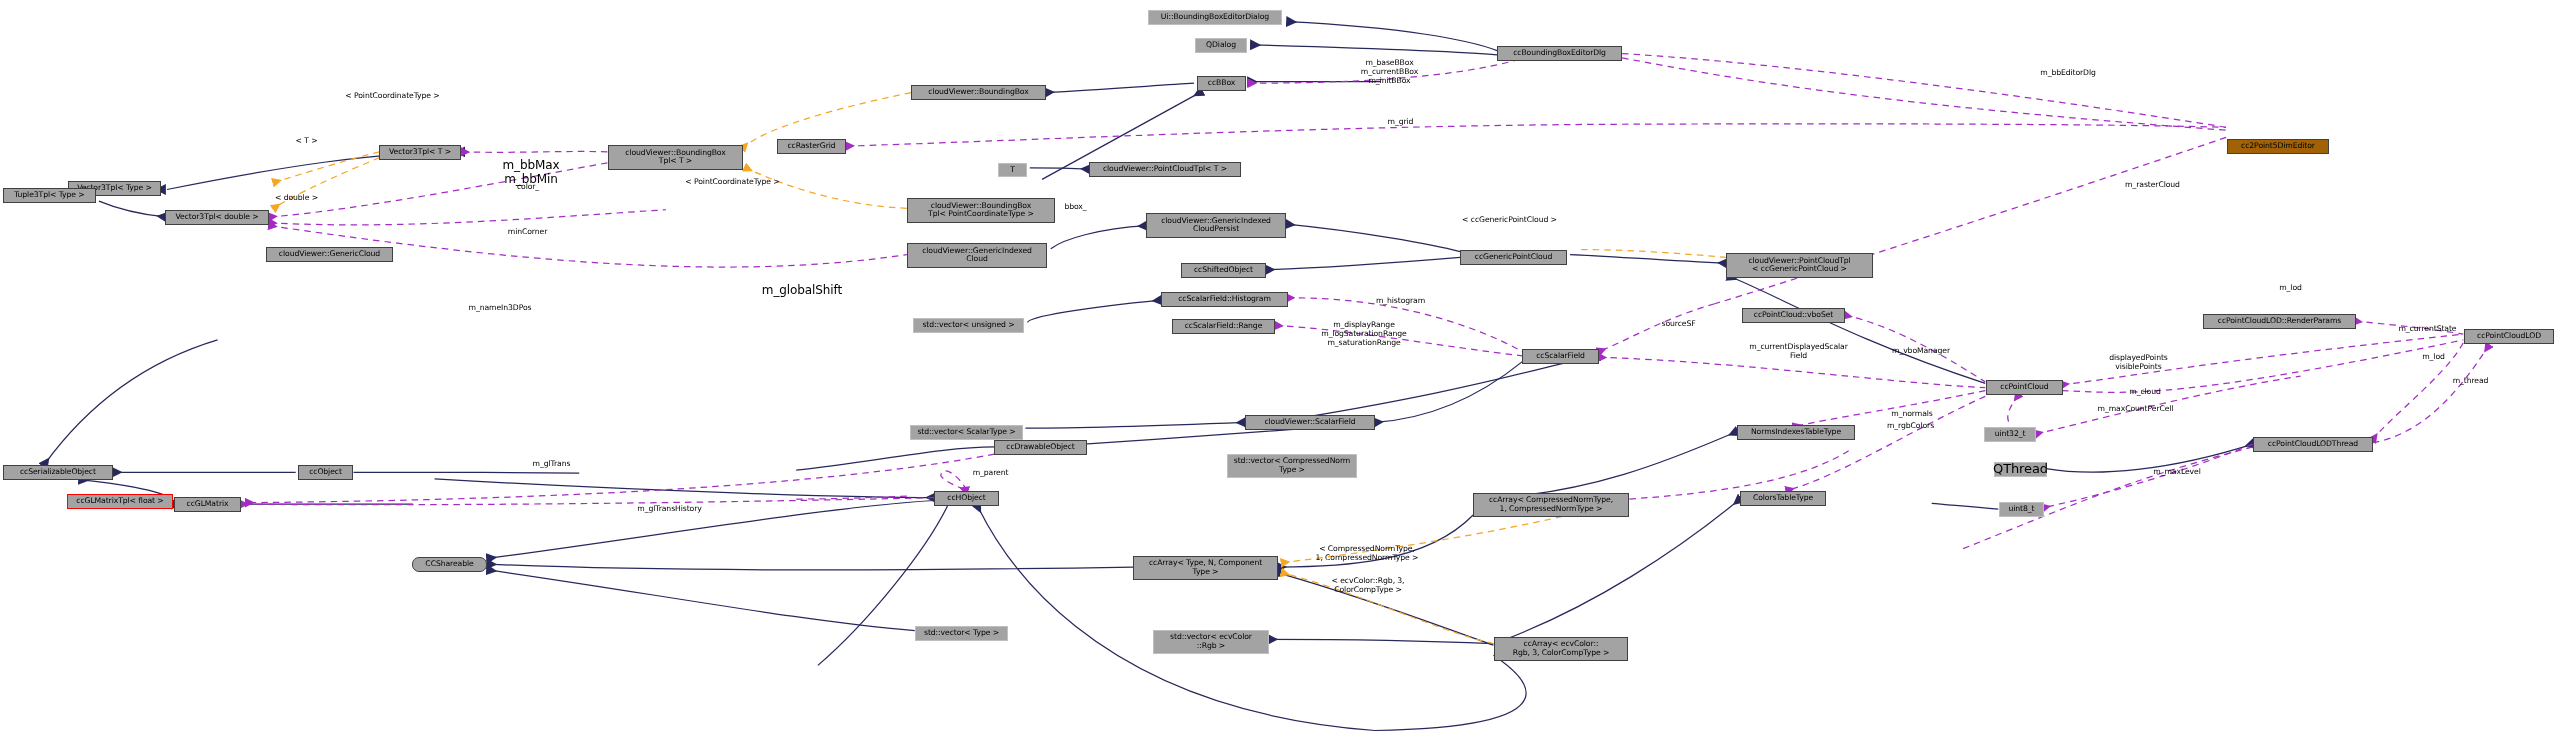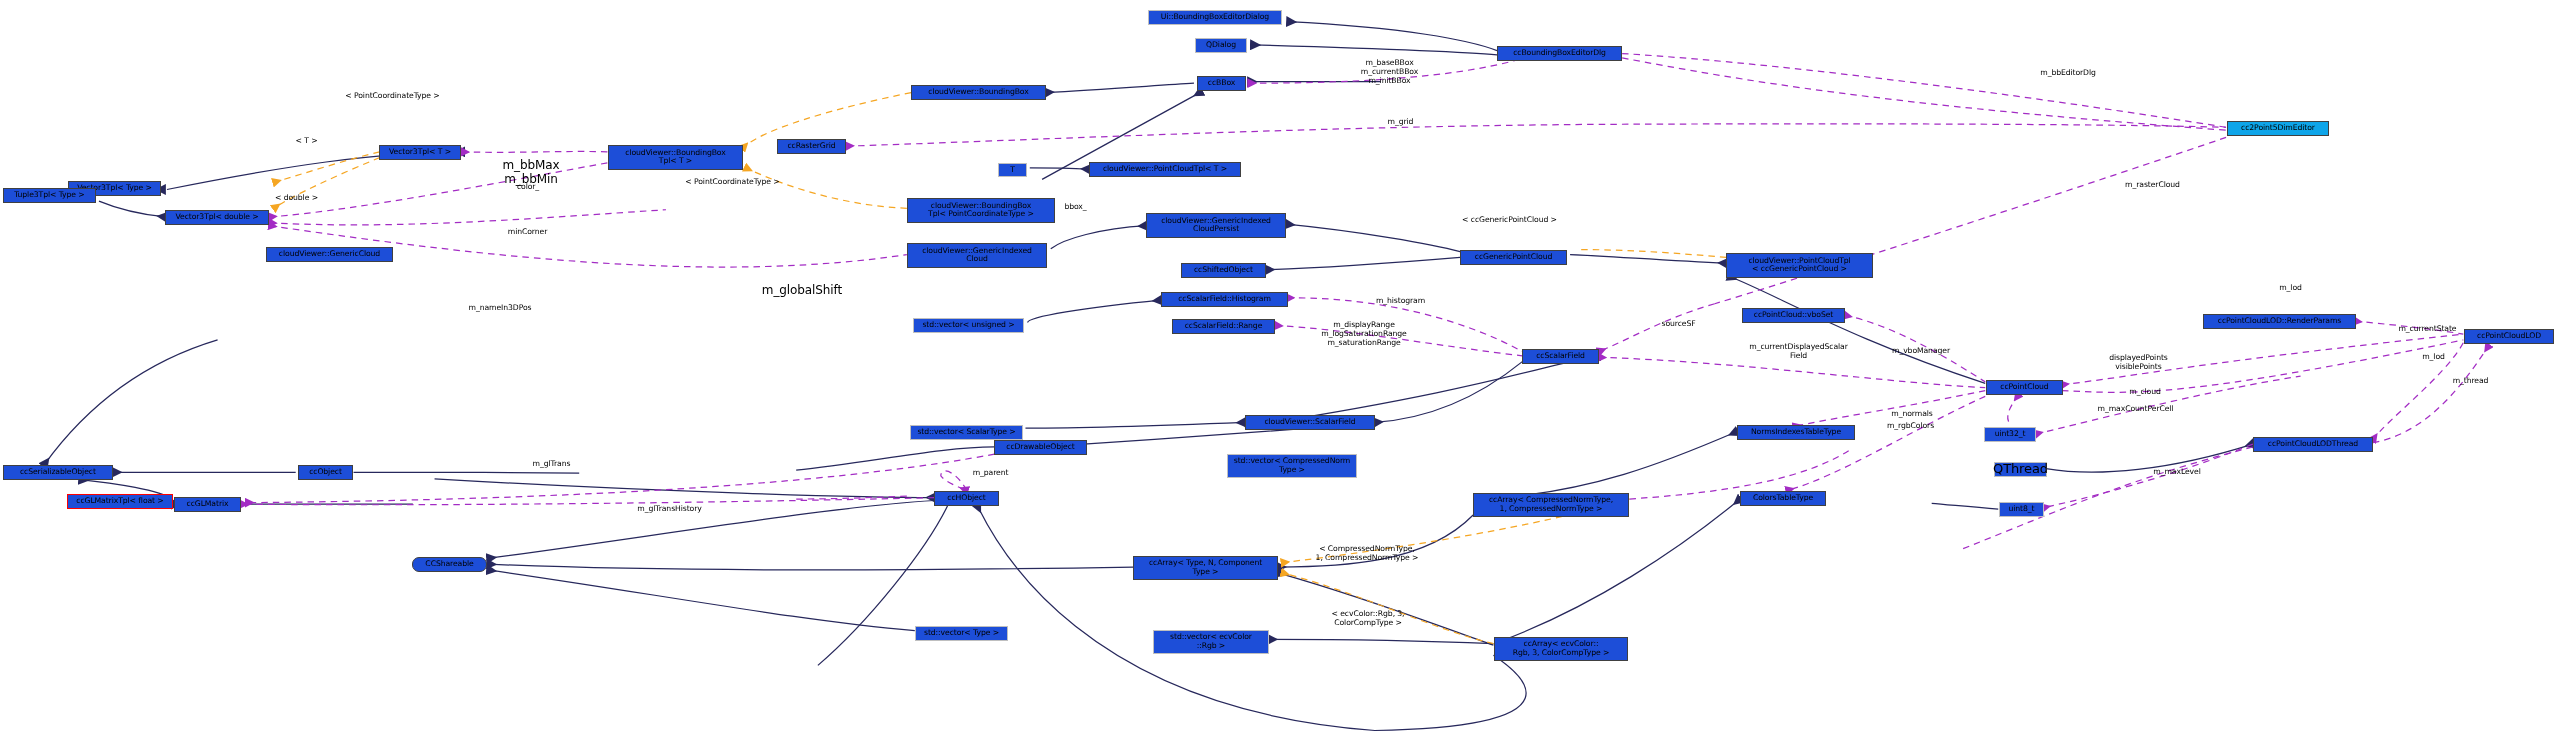--- a/index.html
+++ b/index.html
@@ -25,37 +25,38 @@
   }
   .node {
     position: absolute;
     box-sizing: border-box;
     display: flex;
     align-items: center;
     justify-content: center;
     text-align: center;
     line-height: 1.12;
     white-space: pre-line;
-    background: #1d4ed8;
+    background: #a3a3a3;
     color: #000000;
     padding: 0.7px 2.9px;
     letter-spacing: -0.1px;
   }
   
   .node.cls {
     border: 1.2px solid #404040;
   }
   
   .node.ext {
     border: 0.9px solid #bfbfbf;
   }
   
   .node.root {
     border: 1.2px solid #404040;
-    background: #0ea5e9;
+    background: #a16207;
+    margin-top: 18px;
   }
   
   .node.tplred {
     border: 1.2px solid #ff0000;
   }
   .edge-label {
     position: absolute;
     color: #000000;
     font-family: "DejaVu Sans", "Liberation Sans", sans-serif;
     text-align: center;
@@ -261,16 +262,16 @@
     <div class="edge-label" style="left: 2114px; top: 388px; width: 62px; font-size: 7.7px;">m_cloud</div>
     <div class="edge-label" style="left: 2077px; top: 405px; width: 117px; font-size: 7.7px;">m_maxCountPerCell</div>
     <div class="edge-label" style="left: 1876px; top: 410px; width: 72px; font-size: 7.7px;">m_normals</div>
     <div class="edge-label" style="left: 1870px; top: 422px; width: 81px; font-size: 7.7px;">m_rgbColors</div>
     <div class="edge-label" style="left: 2138px; top: 468px; width: 78px; font-size: 7.7px;">m_maxLevel</div>
     <div class="edge-label" style="left: 957px; top: 469px; width: 67px; font-size: 7.7px;">m_parent</div>
     <div class="edge-label" style="left: 517px; top: 460px; width: 69px; font-size: 7.7px;">m_glTrans</div>
     <div class="edge-label" style="left: 615px; top: 505px; width: 109px; font-size: 7.7px;">m_glTransHistory</div>
     <div class="edge-label" style="left: 1302px; top: 545px; width: 130px; font-size: 7.7px;">&lt; CompressedNormType,
 1, CompressedNormType &gt;</div>
-    <div class="edge-label" style="left: 1310px; top: 577px; width: 116px; font-size: 7.7px; margin-top: 33px;">&lt; ecvColor::Rgb, 3,
+    <div class="edge-label" style="left: 1310px; top: 577px; width: 116px; font-size: 7.7px;">&lt; ecvColor::Rgb, 3,
 ColorCompType &gt;</div>
   </div>
 
 
 </body></html>

